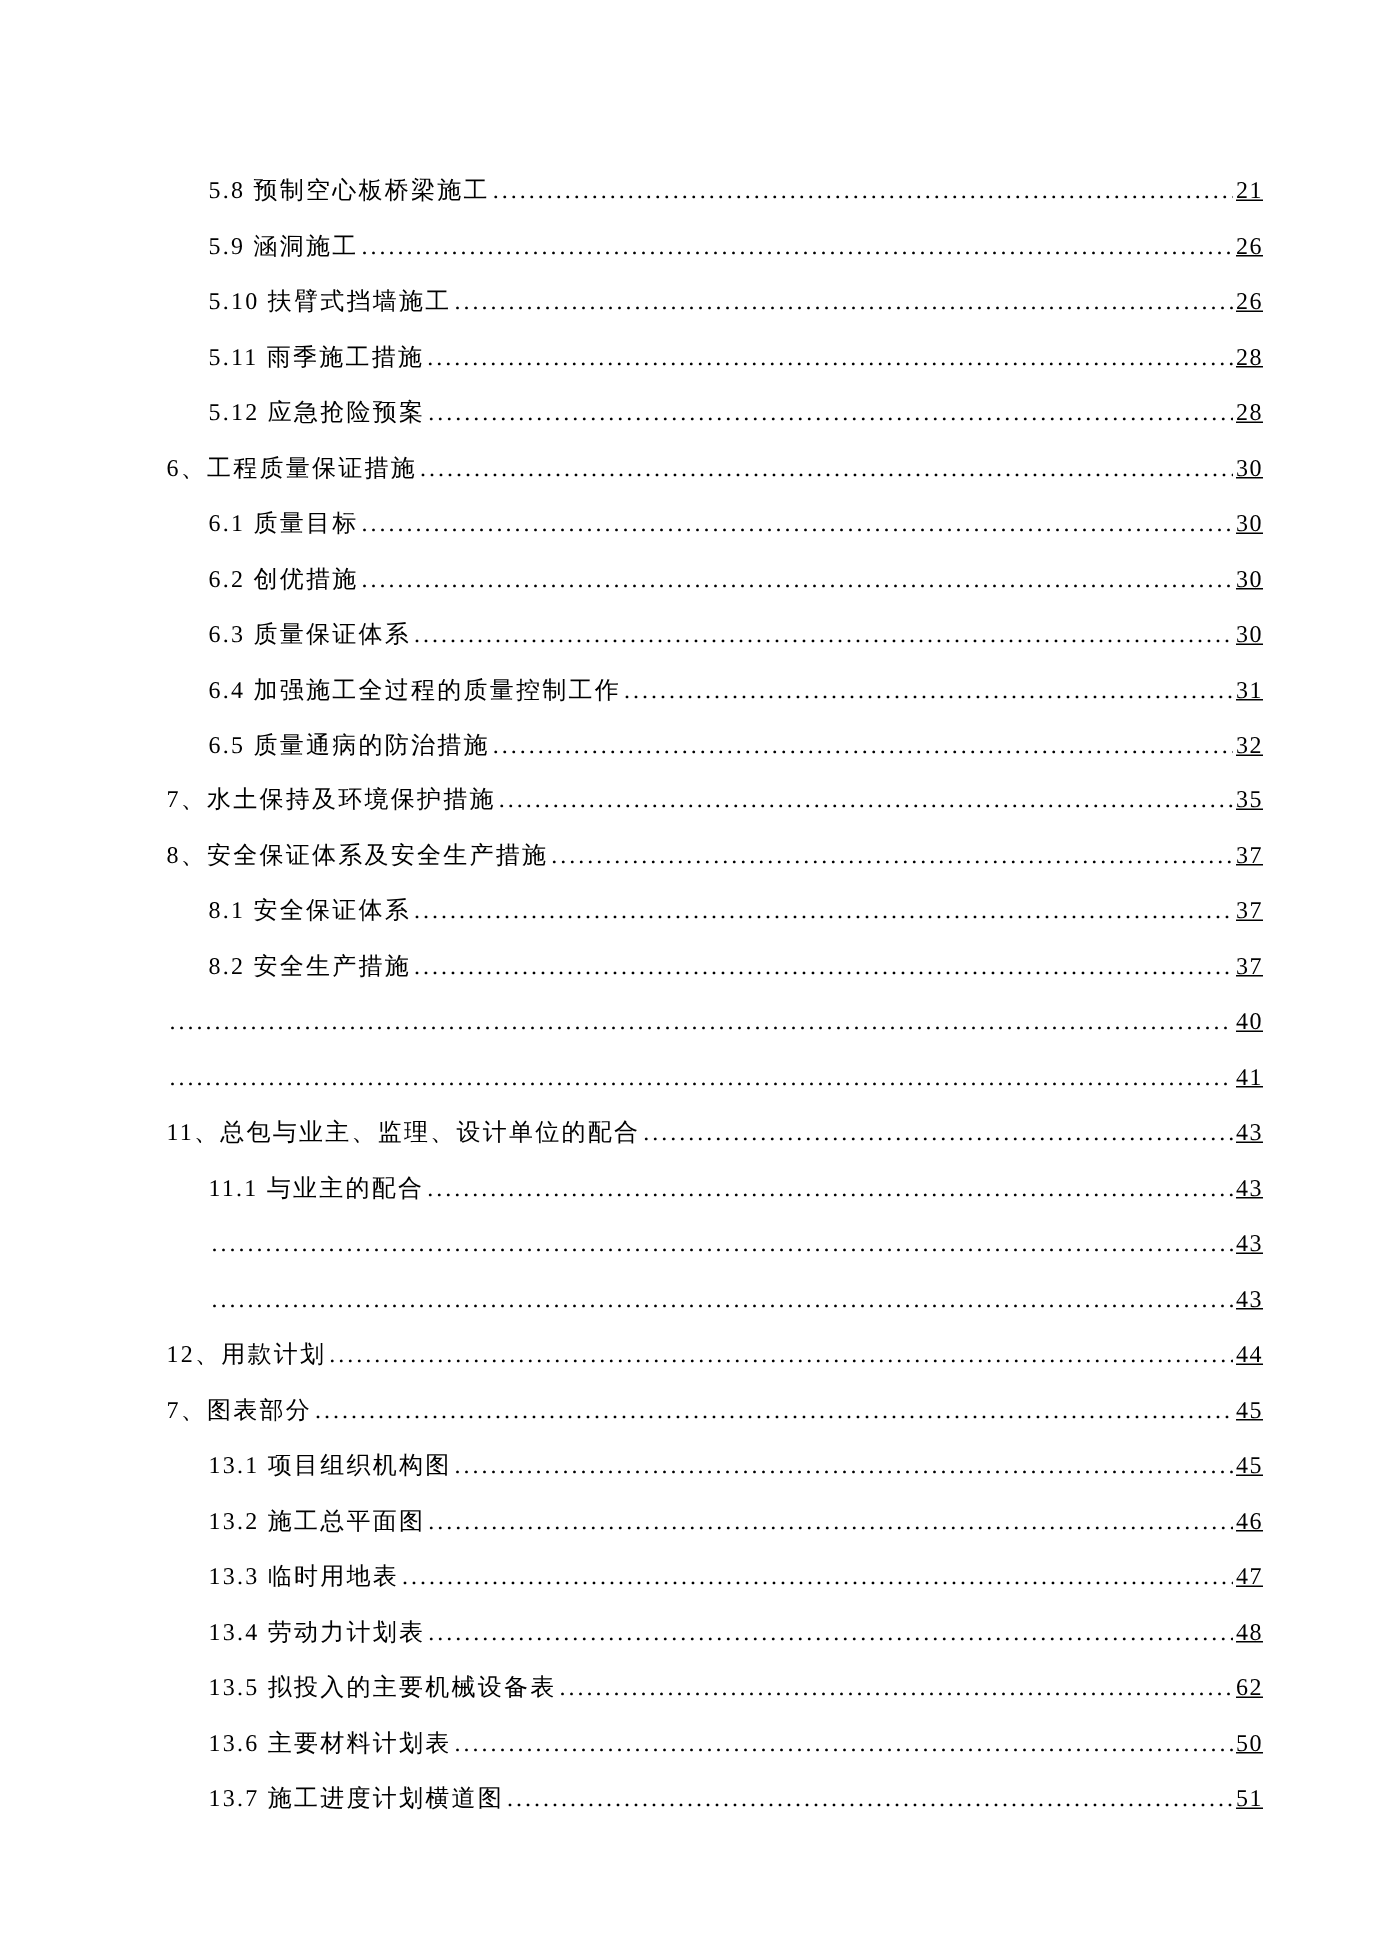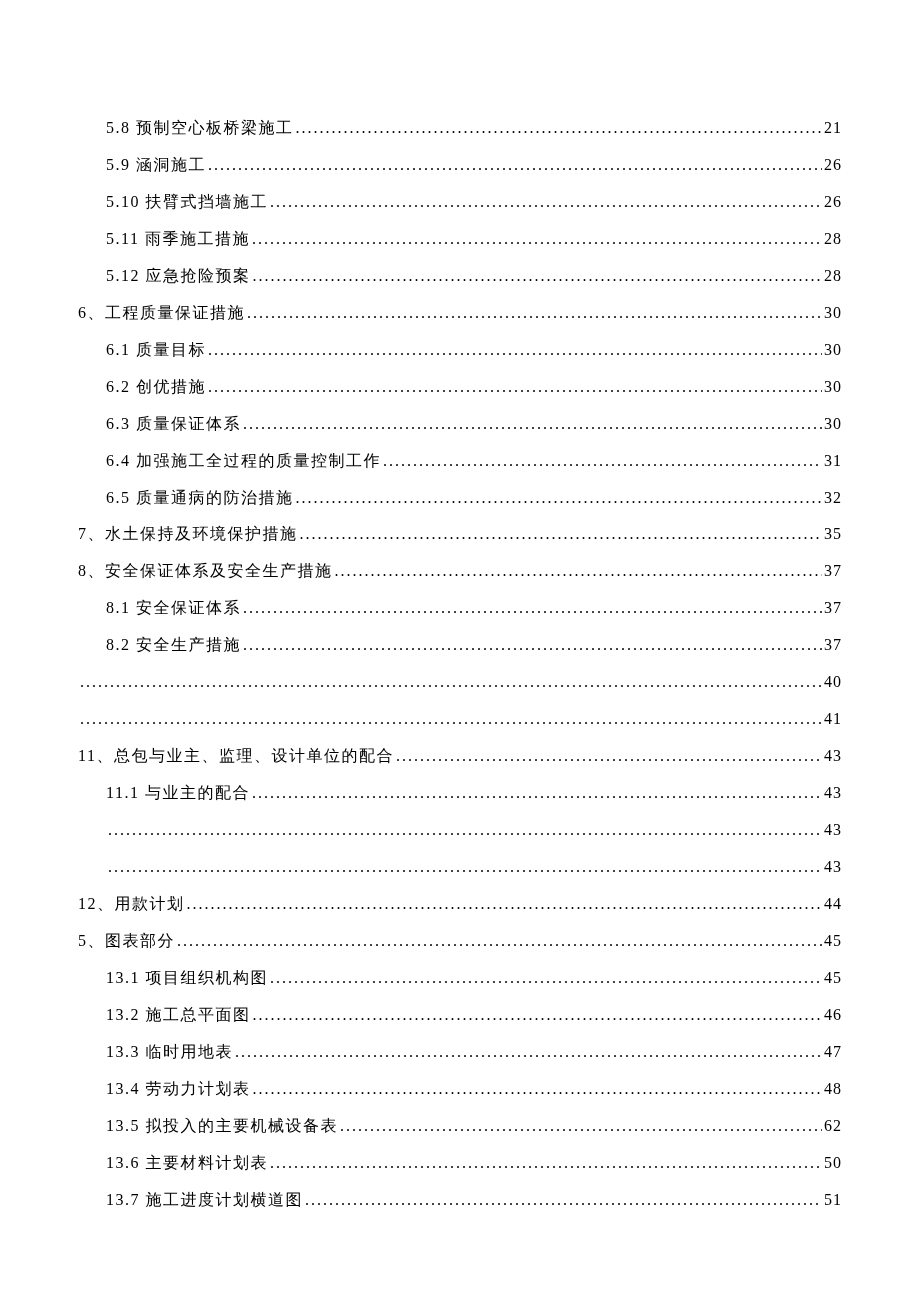--- a/index.html
+++ b/index.html
@@ -17,20 +17,21 @@
       font-size: 16px;
     }
     .toc-container {
       width: 100%;
     }
     .toc-entry {
       display: flex;
       align-items: center;
       line-height: 2.31;
       white-space: nowrap;
+      margin-left: 33px;
     }
     .toc-entry.level-1 {
       padding-left: 0;
     }
     .toc-entry.level-2 {
       padding-left: 28px;
     }
     .toc-label {
       letter-spacing: 1.5px;
     }
@@ -38,20 +39,21 @@
       flex: 1;
       overflow: hidden;
       letter-spacing: 2px;
       margin: 0 2px;
     }
     .toc-dots::before {
       content: "........................................................................................................................................................";
     }
     .toc-page {
       letter-spacing: 1px;
+      text-decoration: underline;
     }
   </style>
 </head>
 <body>
 
 <div class="toc-container">
     <div class="toc-entry level-2">
       <span class="toc-label">5.8 预制空心板桥梁施工 </span>
       <span class="toc-dots"></span>
       <span class="toc-page">21</span>
@@ -151,21 +153,21 @@
     <div class="toc-entry level-2">
       <span class="toc-dots"></span>
       <span class="toc-page">43</span>
     </div>
     <div class="toc-entry level-1">
       <span class="toc-label">12、用款计划</span>
       <span class="toc-dots"></span>
       <span class="toc-page">44</span>
     </div>
     <div class="toc-entry level-1">
-      <span class="toc-label">5、图表部分</span>
+      <span class="toc-label">7、图表部分</span>
       <span class="toc-dots"></span>
       <span class="toc-page">45</span>
     </div>
     <div class="toc-entry level-2">
       <span class="toc-label">13.1 项目组织机构图 </span>
       <span class="toc-dots"></span>
       <span class="toc-page">45</span>
     </div>
     <div class="toc-entry level-2">
       <span class="toc-label">13.2 施工总平面图 </span>

